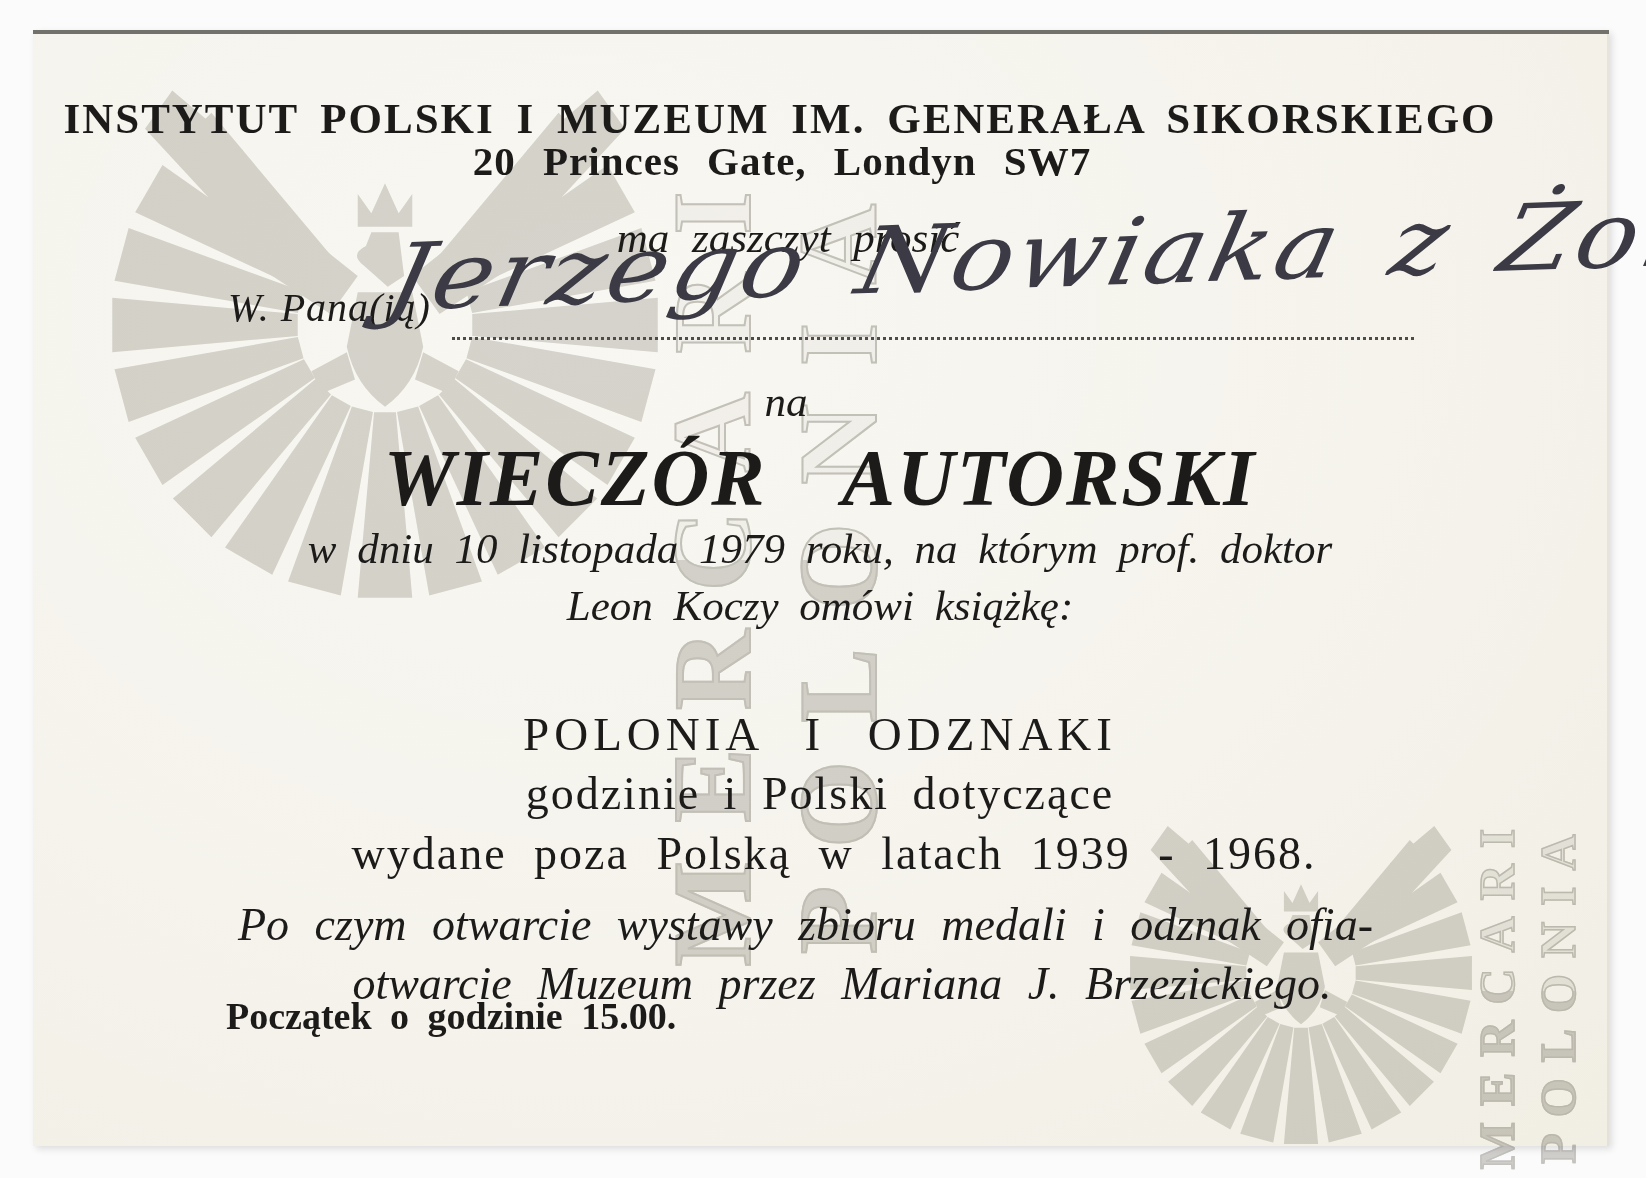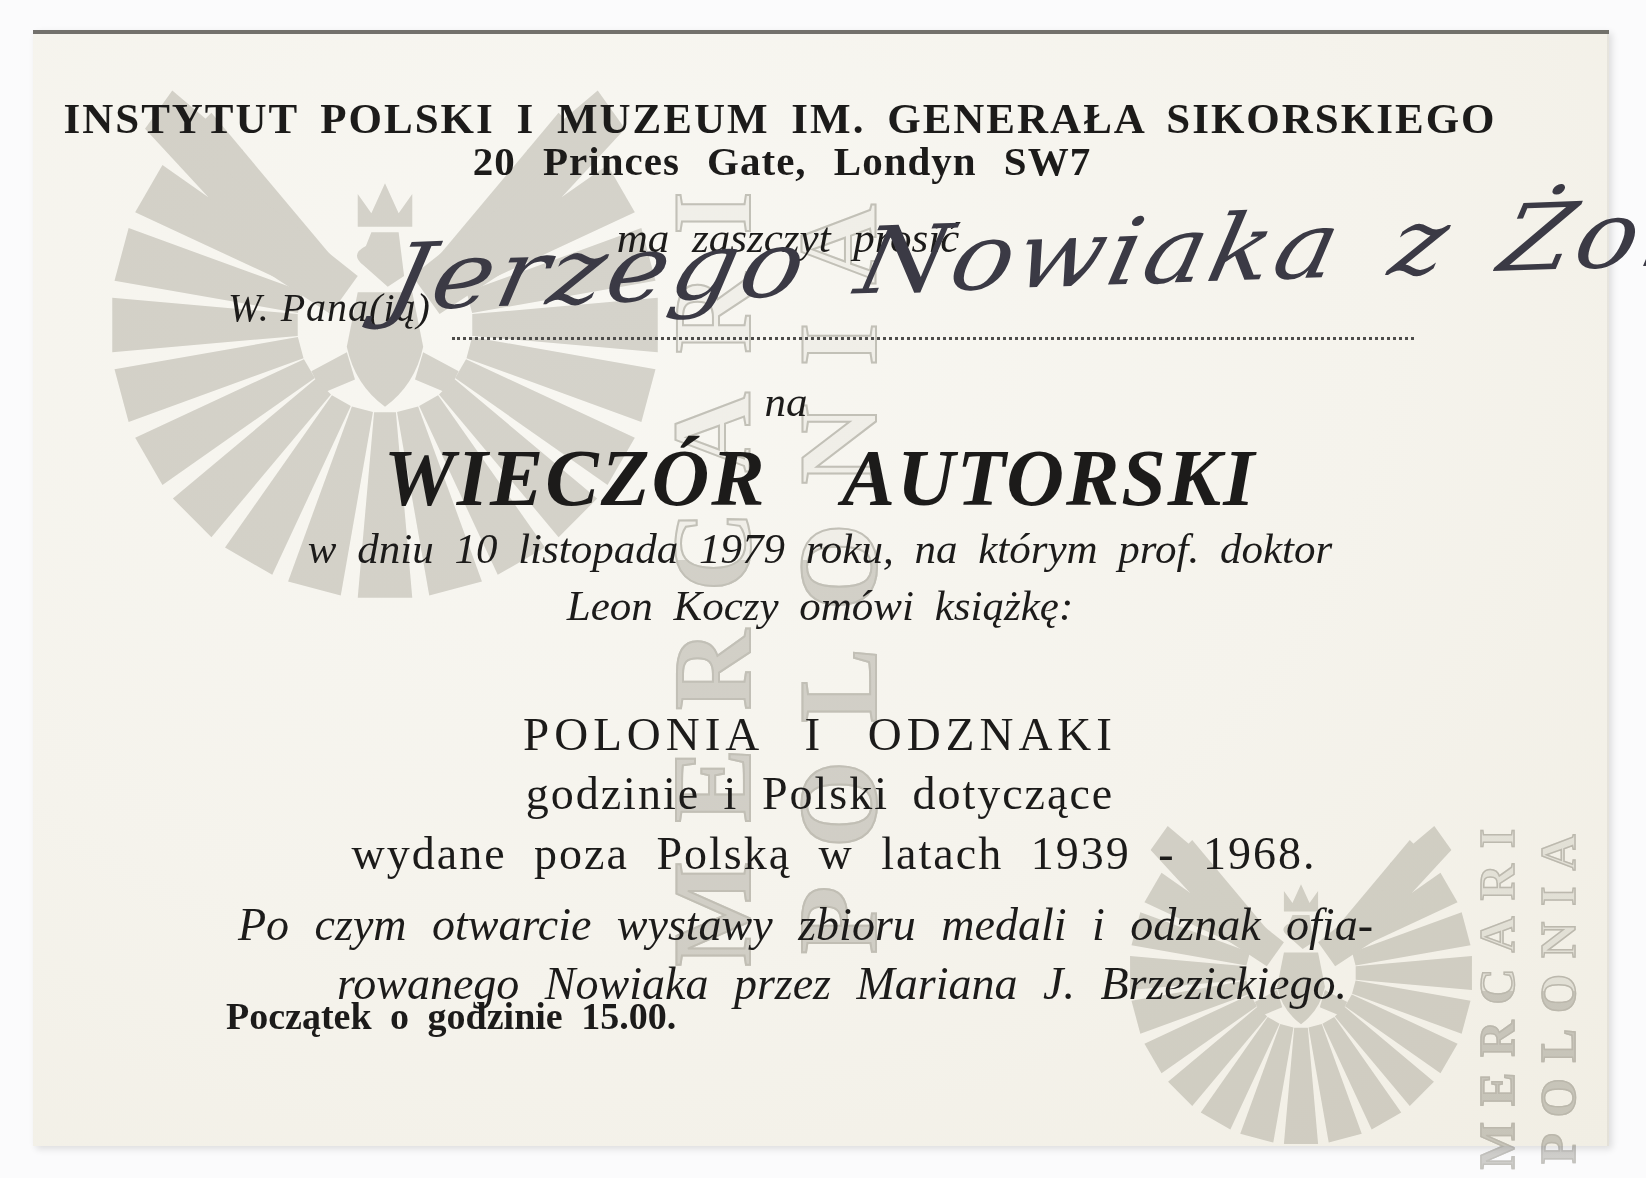--- a/index.html
+++ b/index.html
@@ -148,17 +148,17 @@
   <div class="line title b i">WIECZÓR AUTORSKI</div>
 
   <div class="line desc-1 i">w dniu 10 listopada 1979 roku, na którym prof. doktor</div>
   <div class="line desc-2 i">Leon Koczy omówi książkę:</div>
 
   <div class="line book-title">POLONIA I ODZNAKI</div>
   <div class="line book-sub1">godzinie i Polski dotyczące</div>
   <div class="line book-sub2">wydane poza Polską w latach 1939 - 1968.</div>
 
   <div class="exh-1 i">Po czym otwarcie wystawy zbioru medali i odznak ofia-</div>
-  <div class="line exh-2 i">rowanego Nowiaka przez Mariana J. Brzezickiego.</div>
+  <div class="line exh-2 i">otwarcie Muzeum przez Mariana J. Brzezickiego.</div>
 
   <div class="foot-left b">Początek o godzinie 15.00.</div>
 
 </div>
 
 </body></html>

